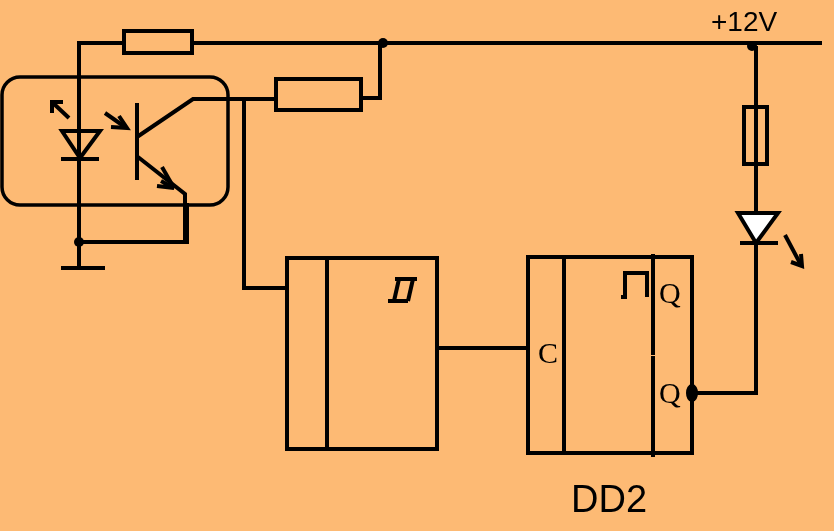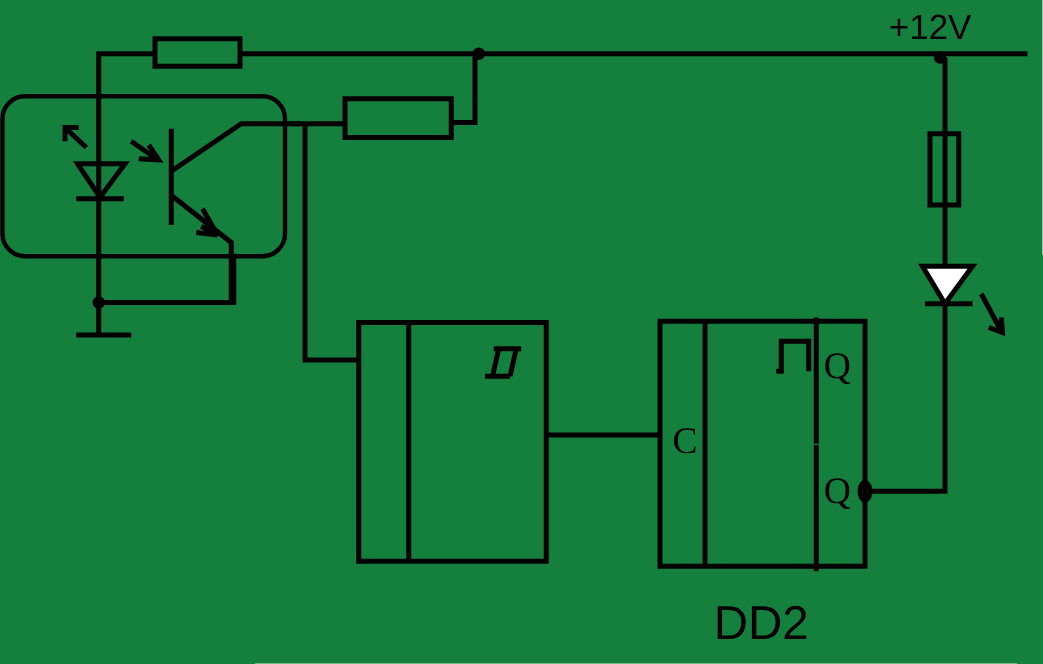--- a/index.html
+++ b/index.html
@@ -1,16 +1,16 @@
 <!DOCTYPE html>
 <html><head>
 <meta charset="utf-8">
 <style>
   html, body { margin: 0; padding: 0; background: #ffffff; }
-  #canvas { position: relative; width: 834px; height: 531px; overflow: hidden; background: #15803d; }
+  #canvas { position: relative; width: 834px; height: 531px; overflow: hidden; background: #fdba74; }
   svg { position: absolute; left: 0; top: 0; }
   .w { stroke: #000; stroke-width: 4; fill: none; stroke-linecap: butt; stroke-linejoin: miter; }
   .thin { stroke: #000; stroke-width: 3.5; fill: none; }
   .lbl { position: absolute; color: #000; white-space: nowrap; }
   .sans { font-family: "Liberation Sans", sans-serif; }
   .serif { font-family: "Liberation Serif", serif; }
   #lbl-vcc { left: 711px; top: 6px; font-size: 28px; }
   #lbl-dd1 { left: 318px; top: 478px; font-size: 38px; }
   #lbl-dd2 { left: 571px; top: 478px; font-size: 38px; text-align: right; }
   #lbl-c { left: 538px; top: 336px; font-size: 30px; }

